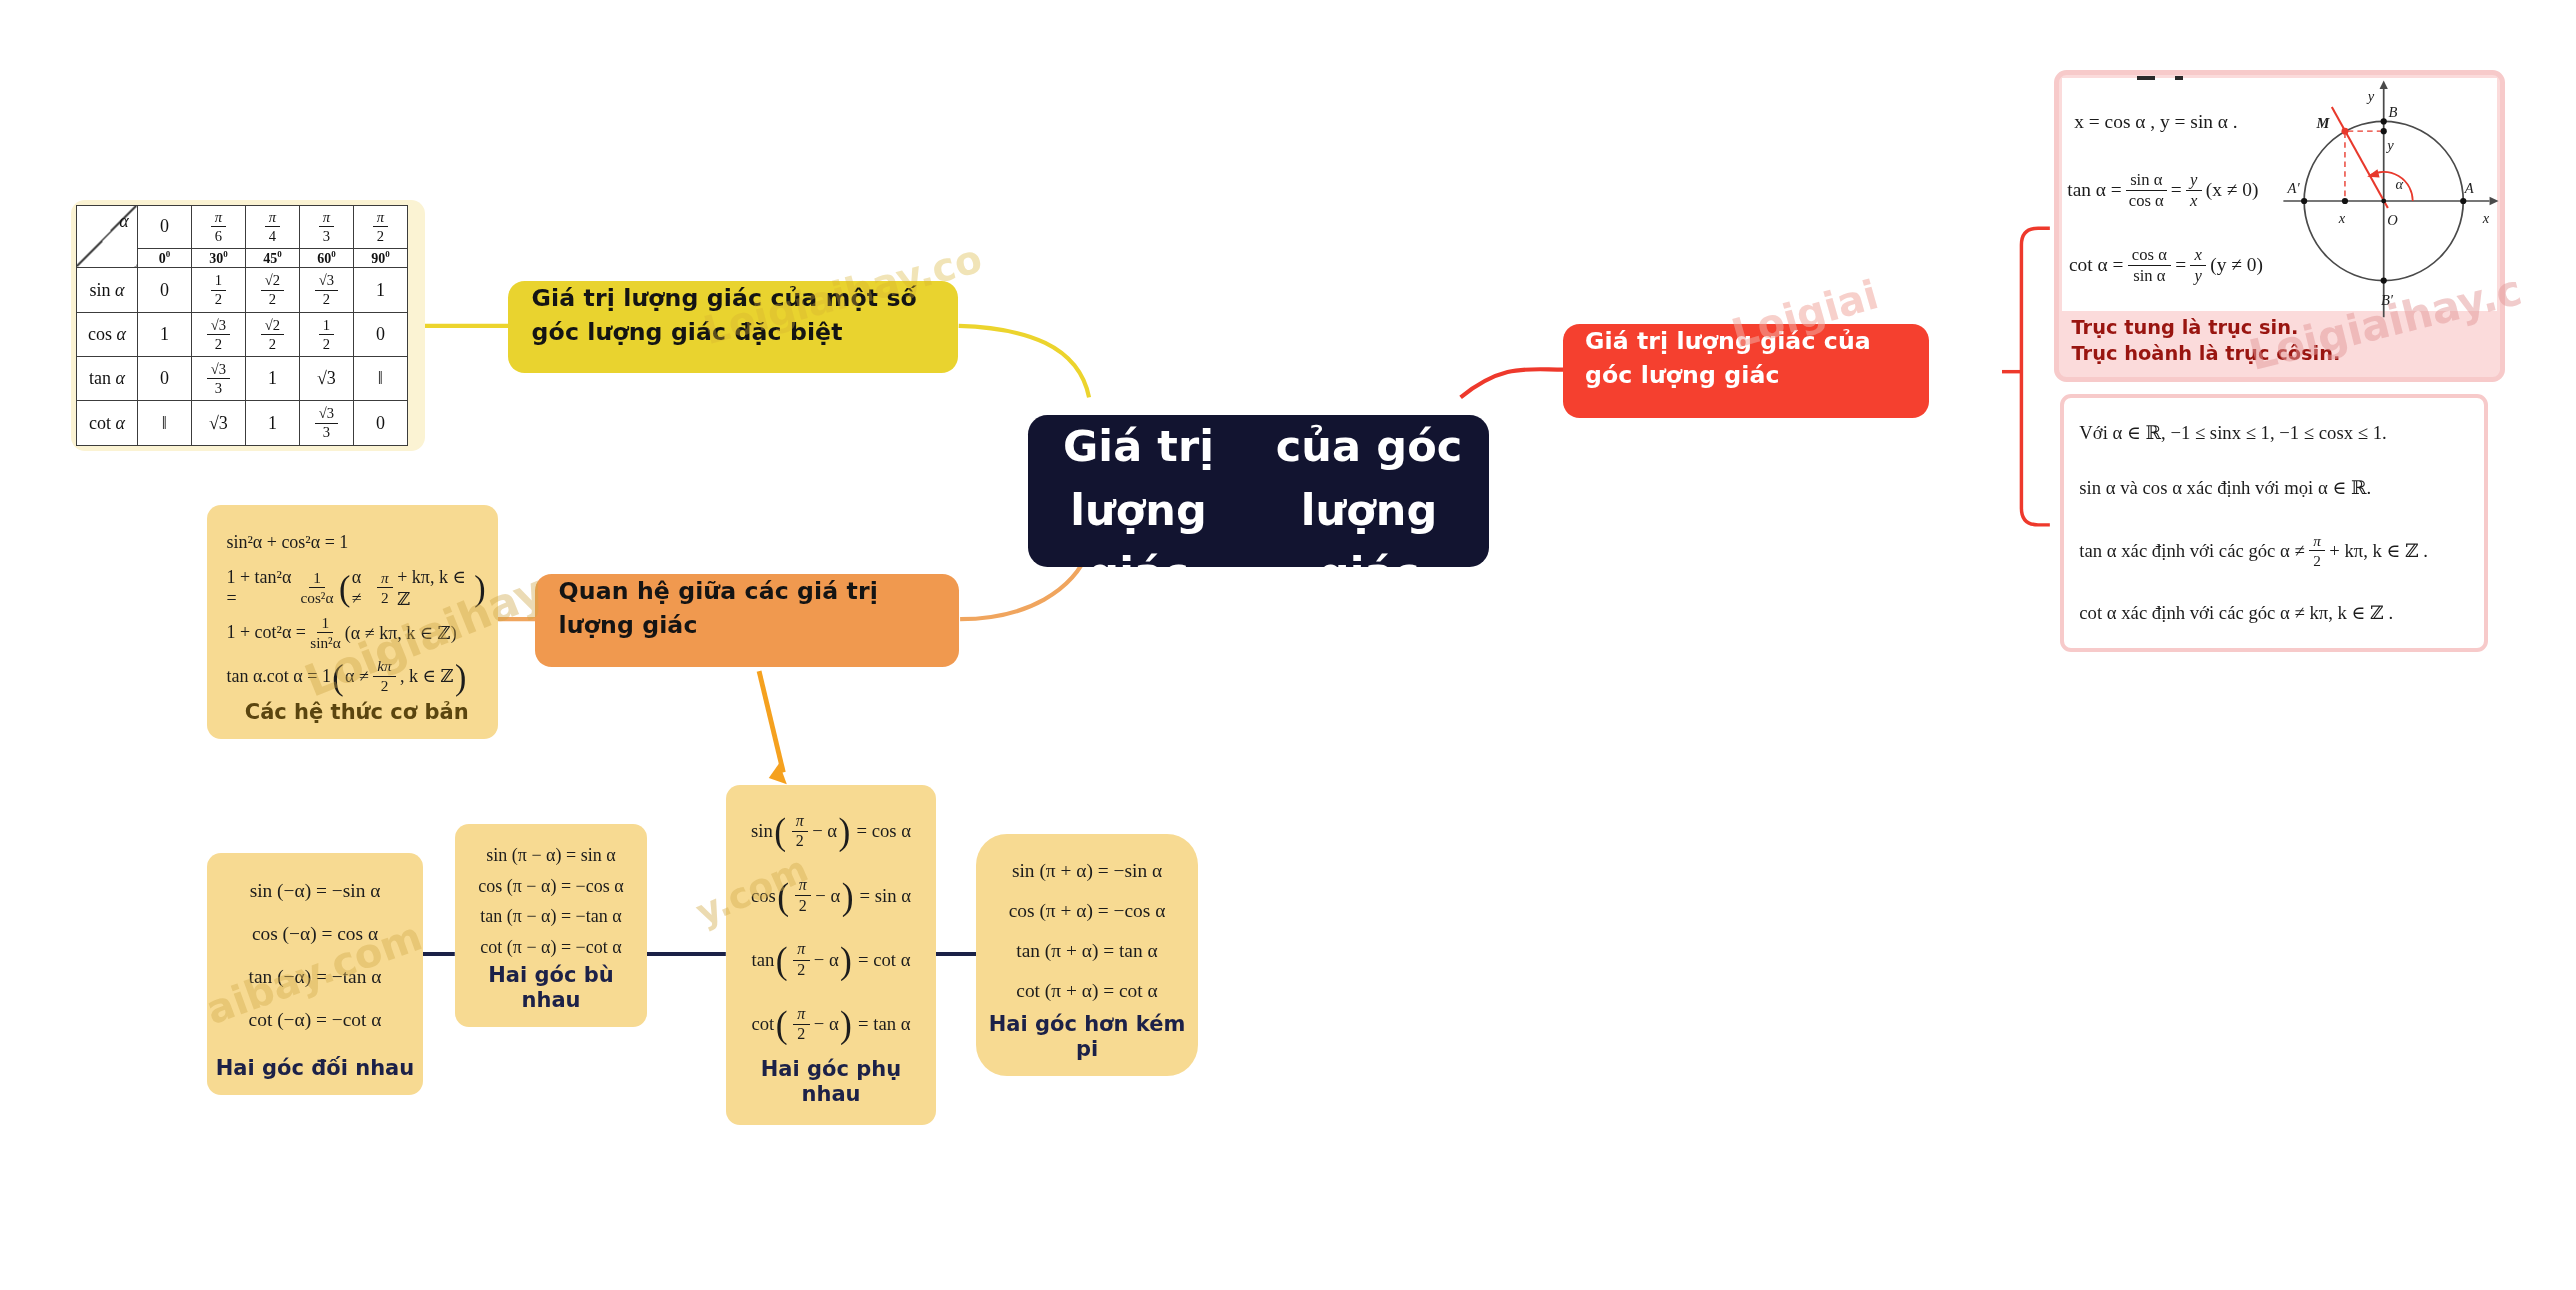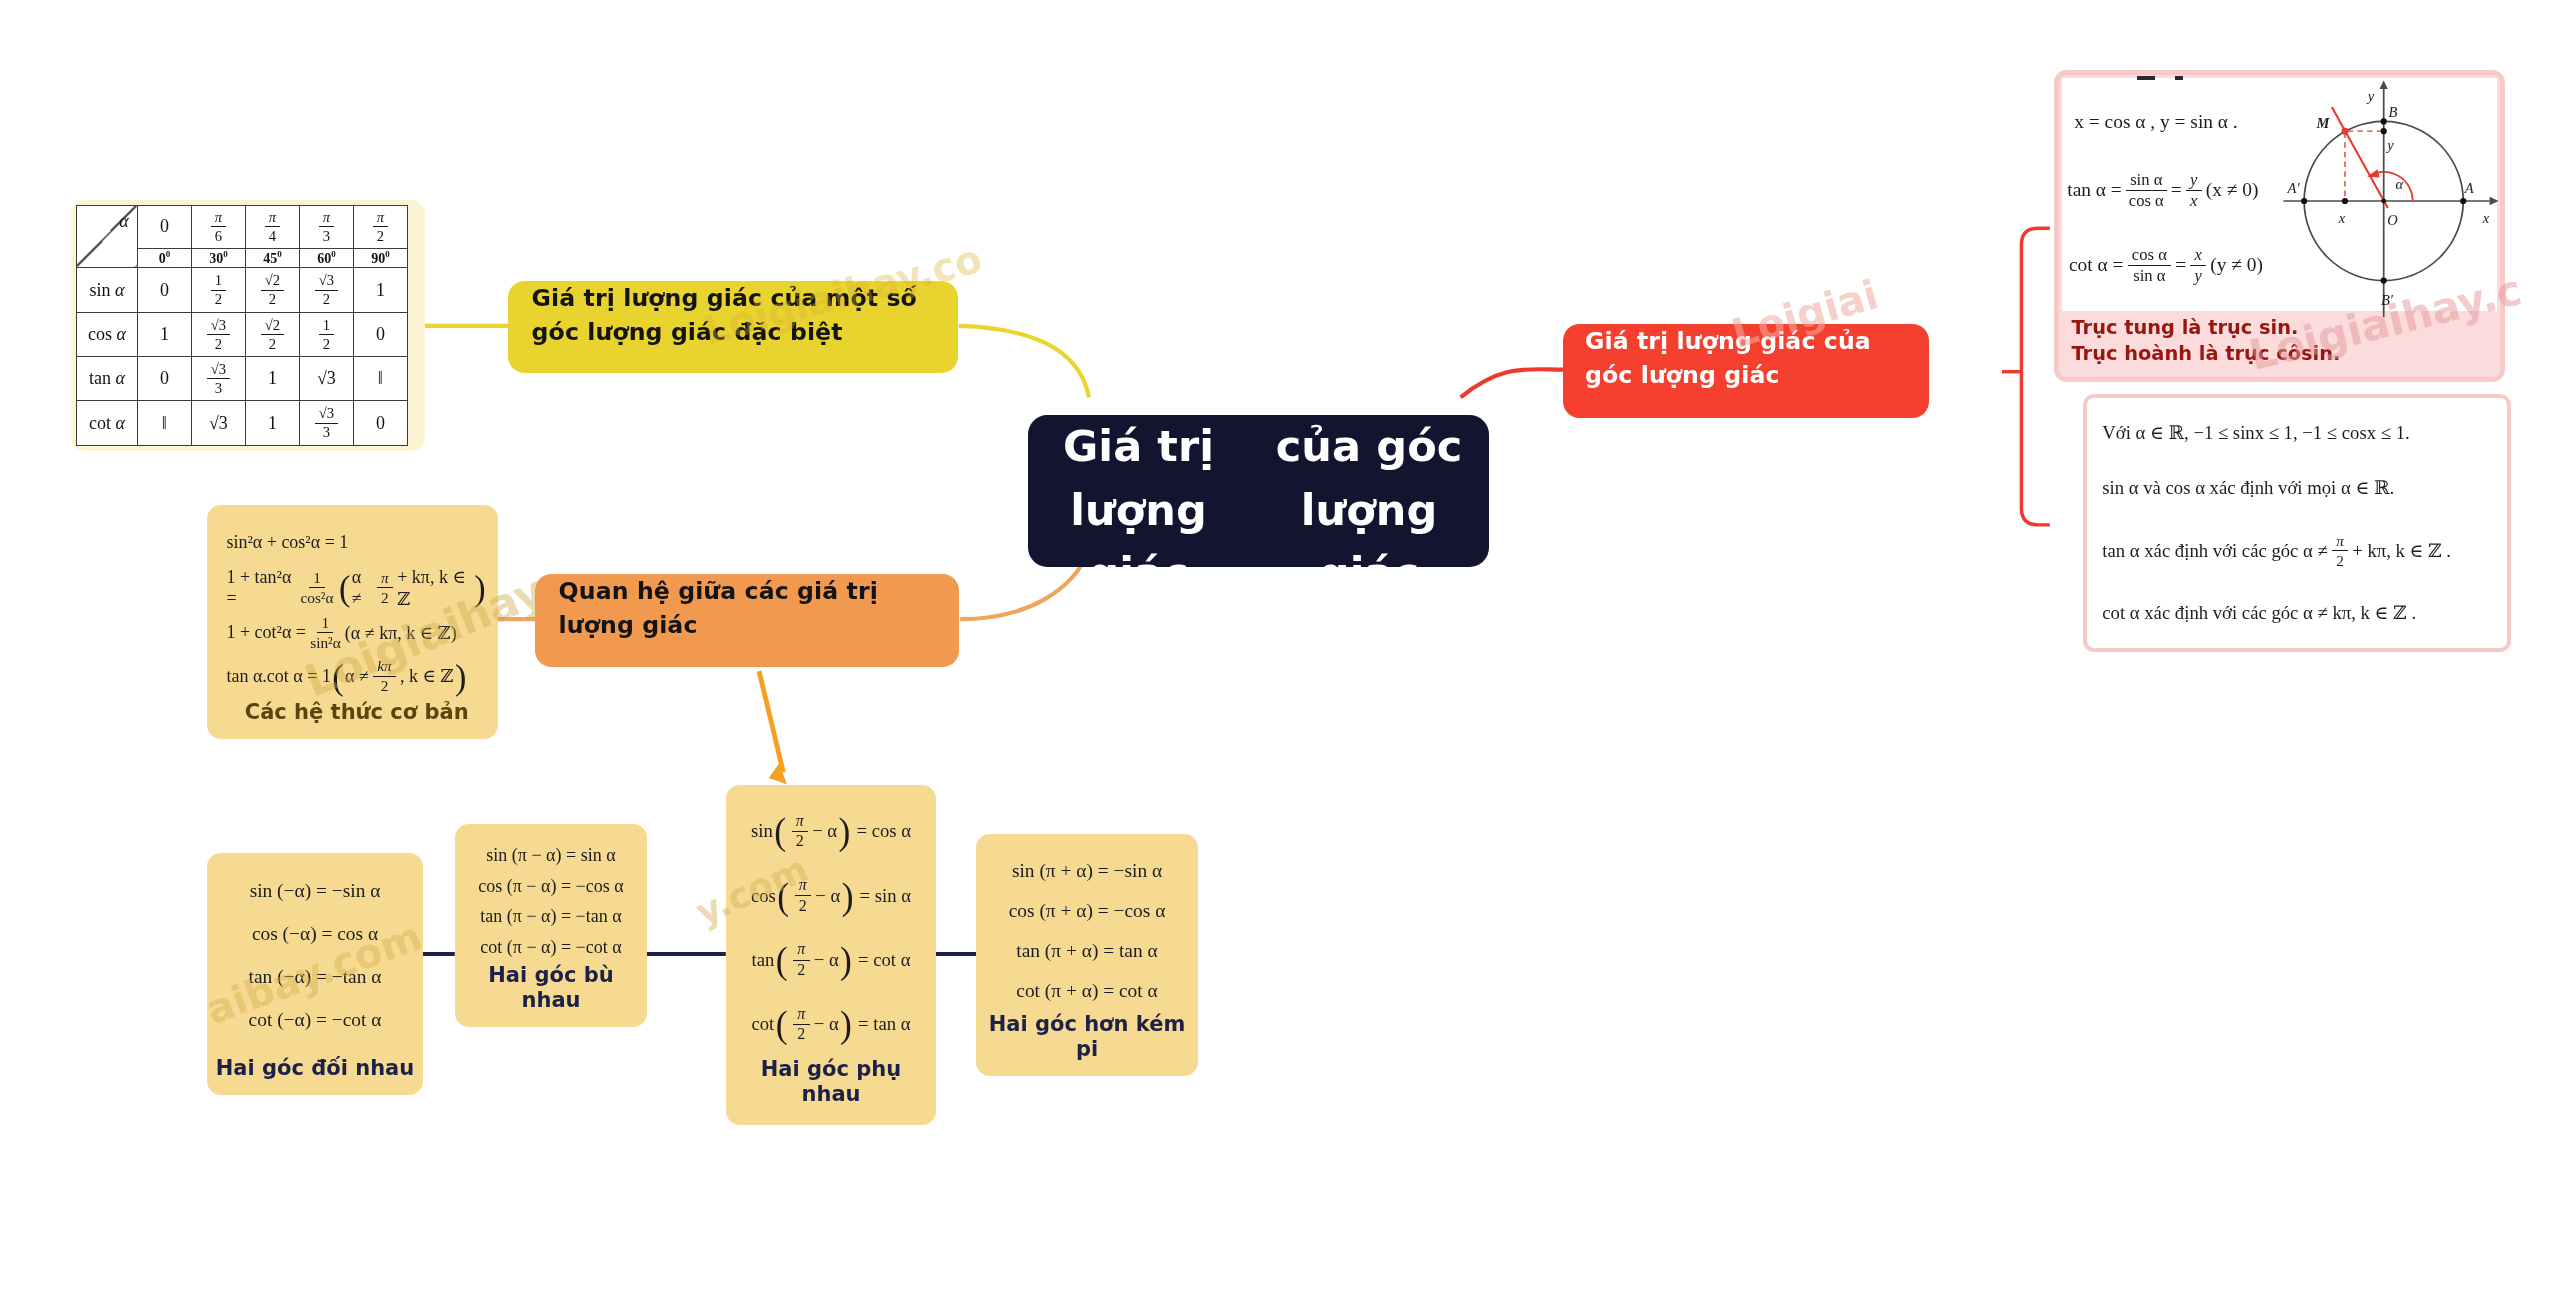--- a/index.html
+++ b/index.html
@@ -57,39 +57,39 @@
         font-size:21px;margin-top:auto;text-align:center;line-height:1.2;}
   #identities{left:207px;top:505px;width:291px;height:234px;align-items:flex-start;
         padding:18px 11px 12.5px 19.4px;}
   #identities .ln{font-size:18px;display:flex;align-items:center;margin-bottom:4.2px;}
   #identities .frac{font-size:15.3px;}
   #identities .cap{color:var(--caption-brown);font-size:21px;align-self:center;padding-bottom:1.4px;}
 
   #box-opp{left:207px;top:853px;width:216px;height:242px;padding:16.6px 7px 14px;}
   #box-sup{left:455px;top:824px;width:192px;height:203px;padding:16.6px 4.2px 14px;}
   #box-comp{left:726px;top:785px;width:210px;height:340px;padding:14px 5.5px 18px;}
-  #box-pi{left:976px;top:834px;width:222px;height:242px;padding:16.6px 5.5px 14px;}
+  #box-pi{left:976px;top:834px;width:222px;height:242px;padding:16.6px 5.5px 14px;border-radius:31px;}
   .fbox .ln{font-size:19.4px;display:flex;align-items:center;height:43px;}
   #box-sup .ln{font-size:18px;}
   #box-comp .ln{height:69px;font-size:18.7px;}
   #box-comp .frac{font-size:16px;}
 
   
   #pinkbox{position:absolute;left:2054px;top:70px;width:451px;height:312px;z-index:2;
         background:var(--pink-strip);border:5.5px solid var(--pink-border);border-radius:12.5px;}
   #pinkbox .panel{position:absolute;left:2.8px;top:2.8px;right:2.8px;height:233px;background:#fff;}
   #pinkbox .pf{position:absolute;font-size:19.4px;display:flex;align-items:center;}
   #pinkbox .frac{font-size:16.6px;}
   #pinkbox .notes{position:absolute;left:12.5px;bottom:9.7px;font-weight:700;font-size:19.4px;
         color:var(--dark-red);line-height:1.35;font-family:"DejaVu Sans",sans-serif;}
   .frag{position:absolute;background:#2a2a2a;height:3.5px;}
 
   #domainbox{position:absolute;left:2060px;top:394px;width:428px;height:258px;z-index:2;
         background:#fff;border:4.2px solid var(--pink-border);border-radius:11px;
-        display:flex;flex-direction:column;justify-content:space-around;padding:7px 9.7px 7px 15.3px;margin-left:23px;}
+        display:flex;flex-direction:column;justify-content:space-around;padding:7px 9.7px 7px 15.3px;}
   #domainbox .ln{font-size:18.7px;display:flex;align-items:center;}
   #domainbox .frac{font-size:15.3px;}
 
   
   .fig-label{font-family:"Liberation Serif","DejaVu Serif",serif;font-style:italic;font-size:21px;fill:#222;}
 
   
   .wm{position:absolute;z-index:4;font-weight:700;font-family:"DejaVu Sans",sans-serif;
       pointer-events:none;white-space:nowrap;}
 </style>

